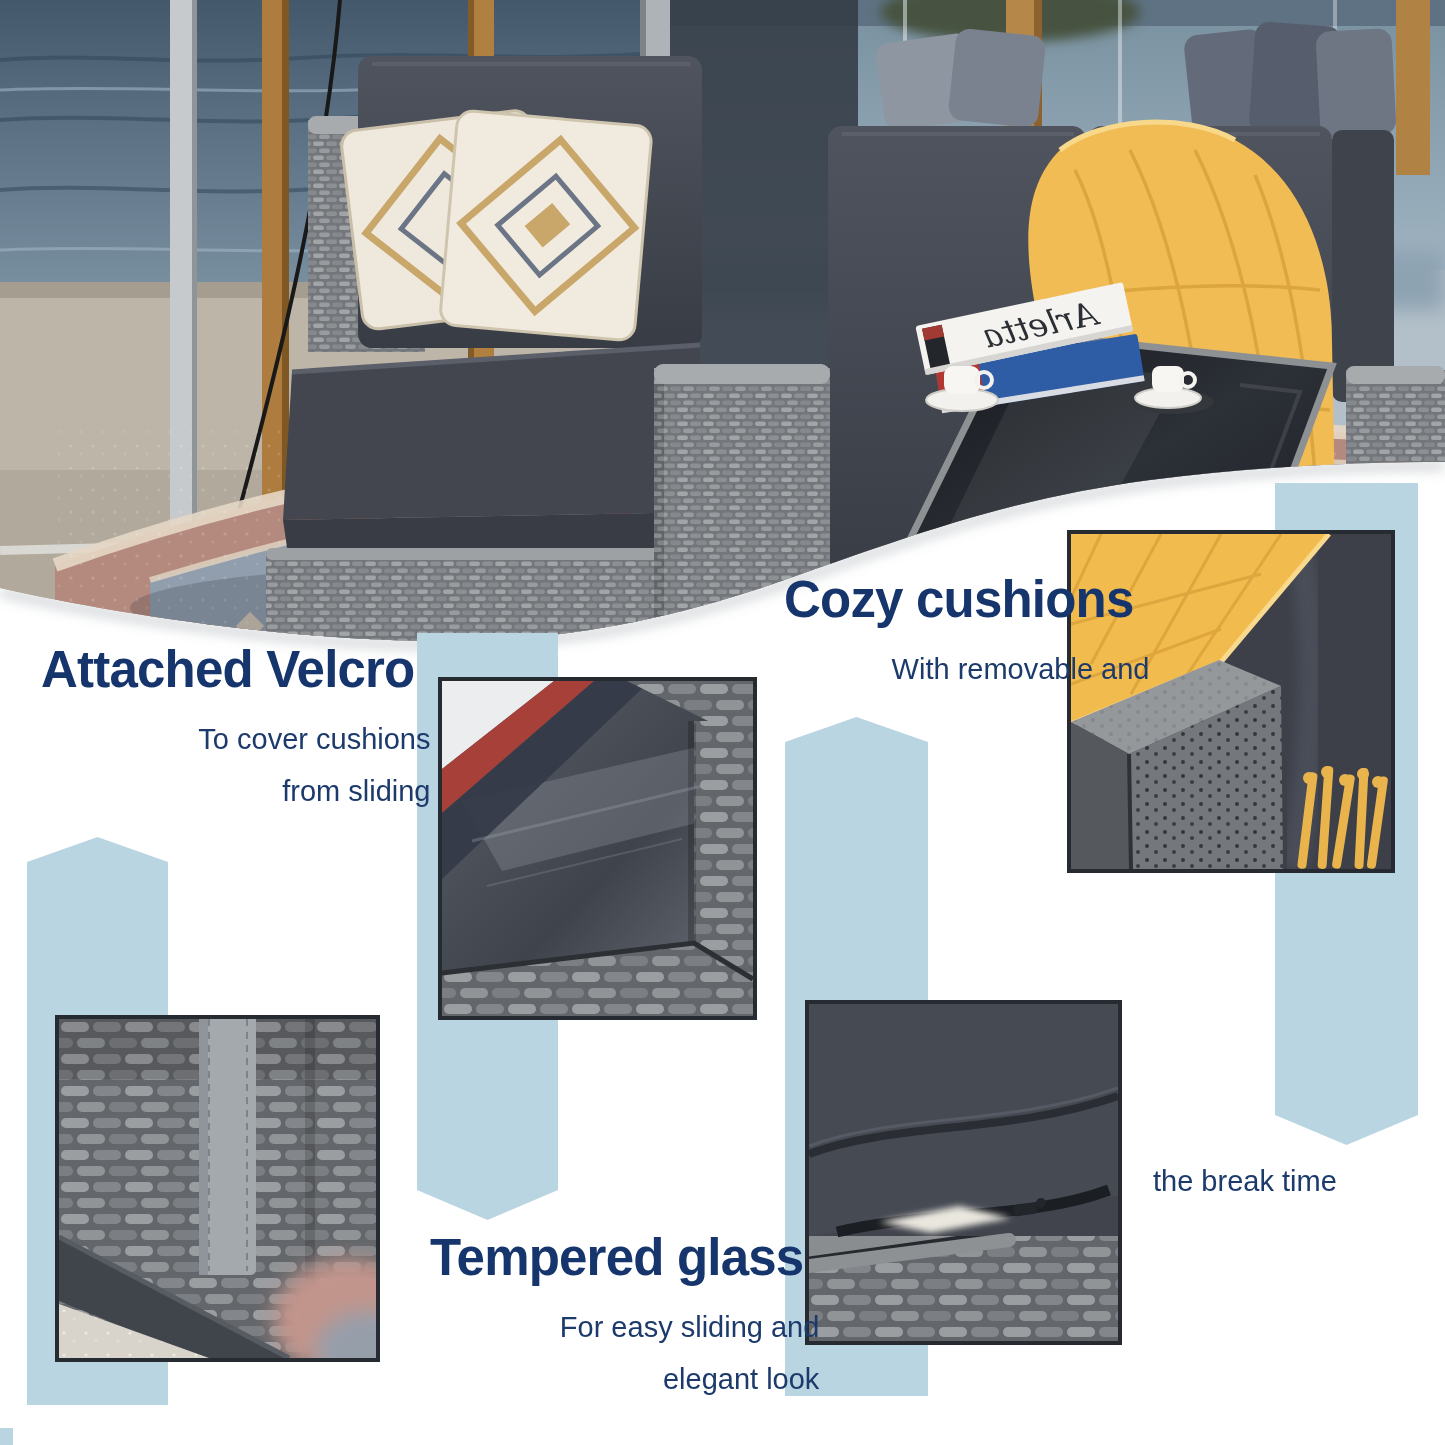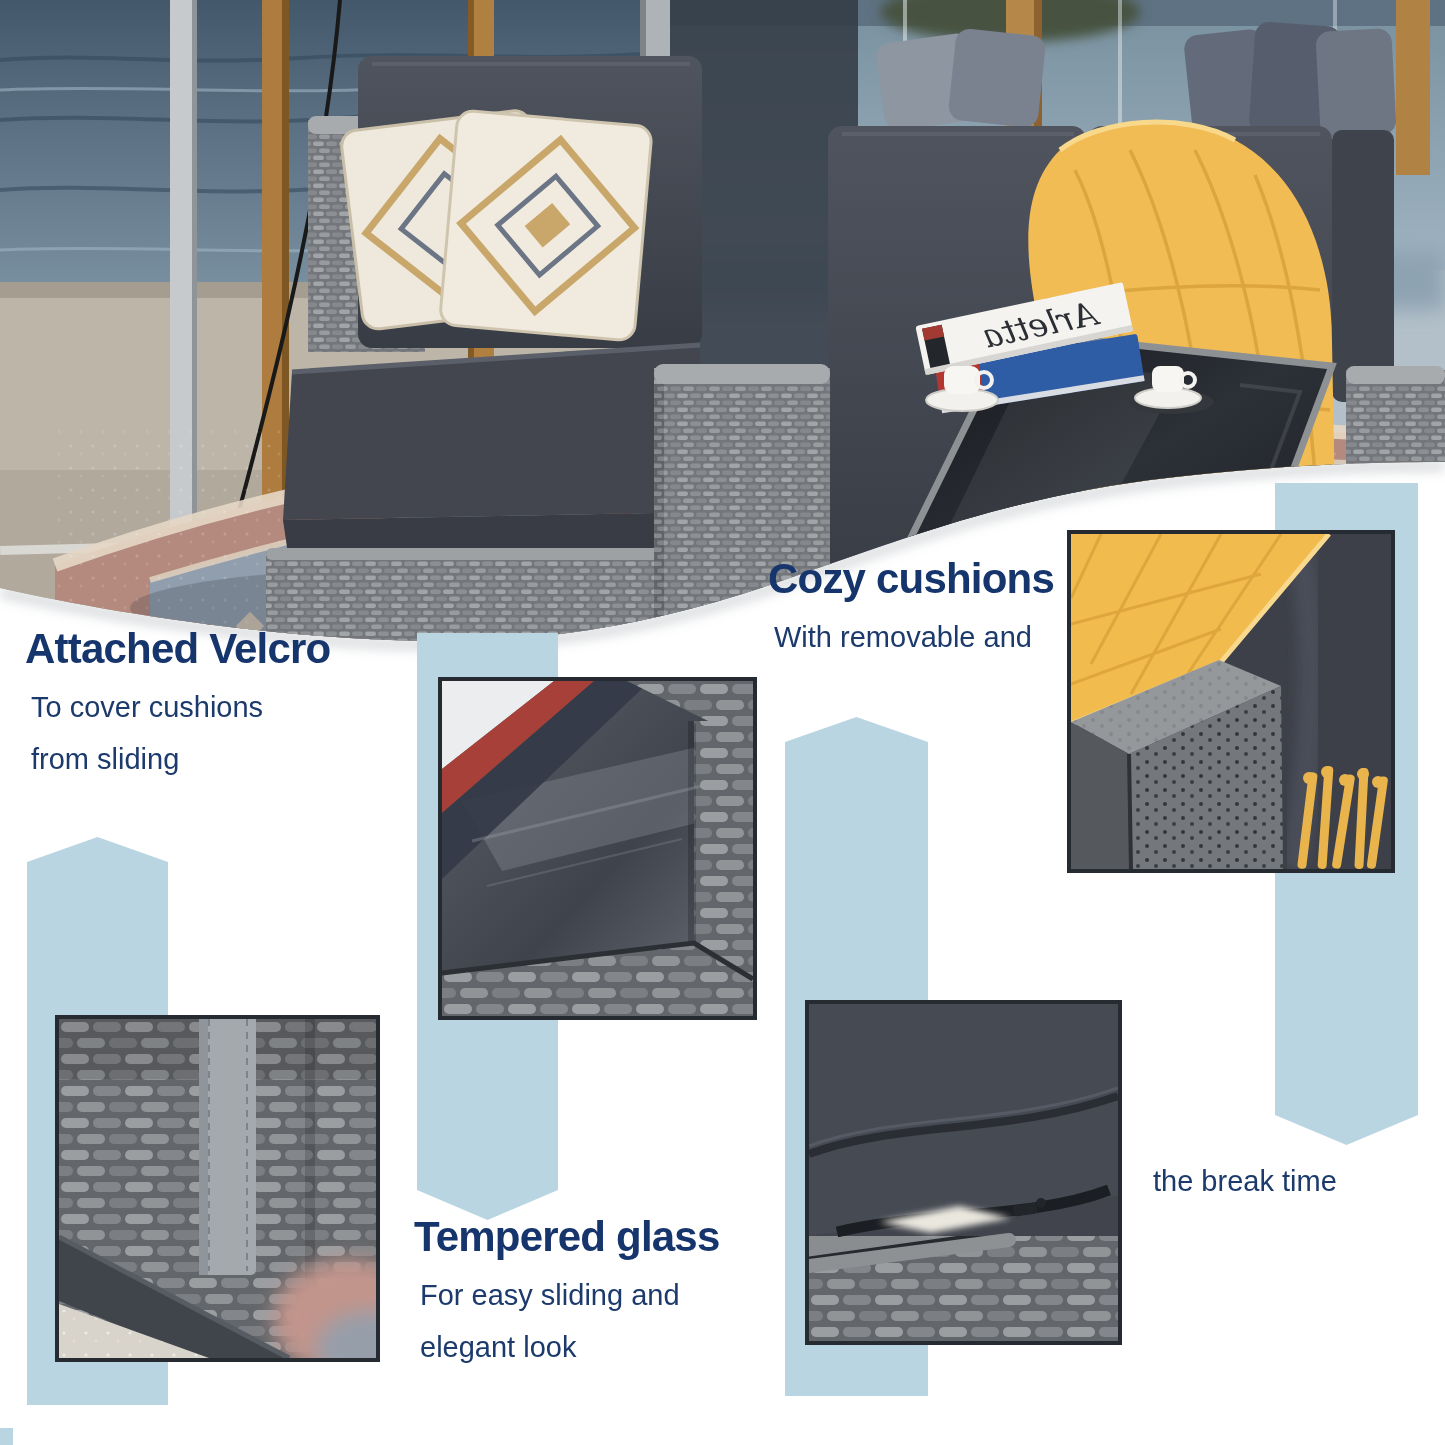--- a/index.html
+++ b/index.html
@@ -26,27 +26,27 @@
     position:absolute;margin:0;border:4px solid var(--frame);
     box-sizing:border-box;z-index:2;background:#6d7074;overflow:hidden;
   }
   figure.photo svg{display:block;width:100%;height:100%;}
   .p-velcro{left:55px;top:1015px;width:325px;height:347px;}
   .p-glass{left:438px;top:677px;width:319px;height:343px;}
   .p-armrest{left:1067px;top:530px;width:328px;height:343px;}
   .p-zipper{left:805px;top:1000px;width:317px;height:345px;}
   section.feature{position:absolute;z-index:3;}
   section.feature h2{
-    margin:0;font-family:"Liberation Sans",sans-serif;font-weight:700;
-    font-size:42px;line-height:1.08;letter-spacing:-0.8px;color:var(--heading);
+    margin:16px;font-family:"Liberation Sans",sans-serif;font-weight:700;
+    font-size:51px;line-height:1.08;letter-spacing:-0.8px;color:var(--heading);
     white-space:nowrap;
   }
   section.feature .dl{
     margin:0;padding-left:6px;font-size:29px;line-height:52px;
-    color:var(--body);white-space:nowrap;font-weight:400;
+    color:var(--body);white-space:nowrap;font-weight:400;text-align:right;
   }
   section.feature .dl.first{margin-top:10px;}
   .f-velcro{left:25px;top:626px;}
   .f-cushions{left:768px;top:556px;}
   .f-glass{left:414px;top:1214px;}
   .f-armrest{left:1147px;top:1155px;}
 </style>
 </head>
 <body>
 

